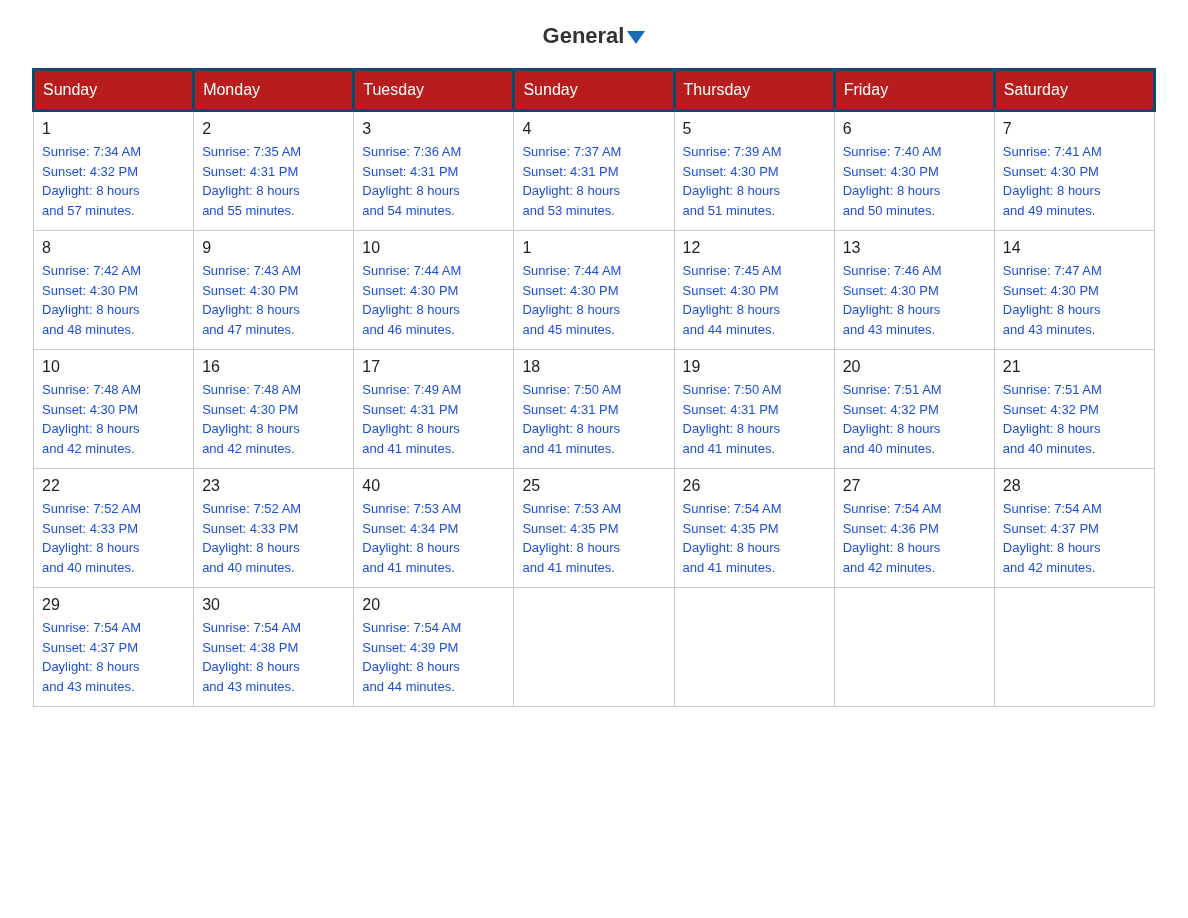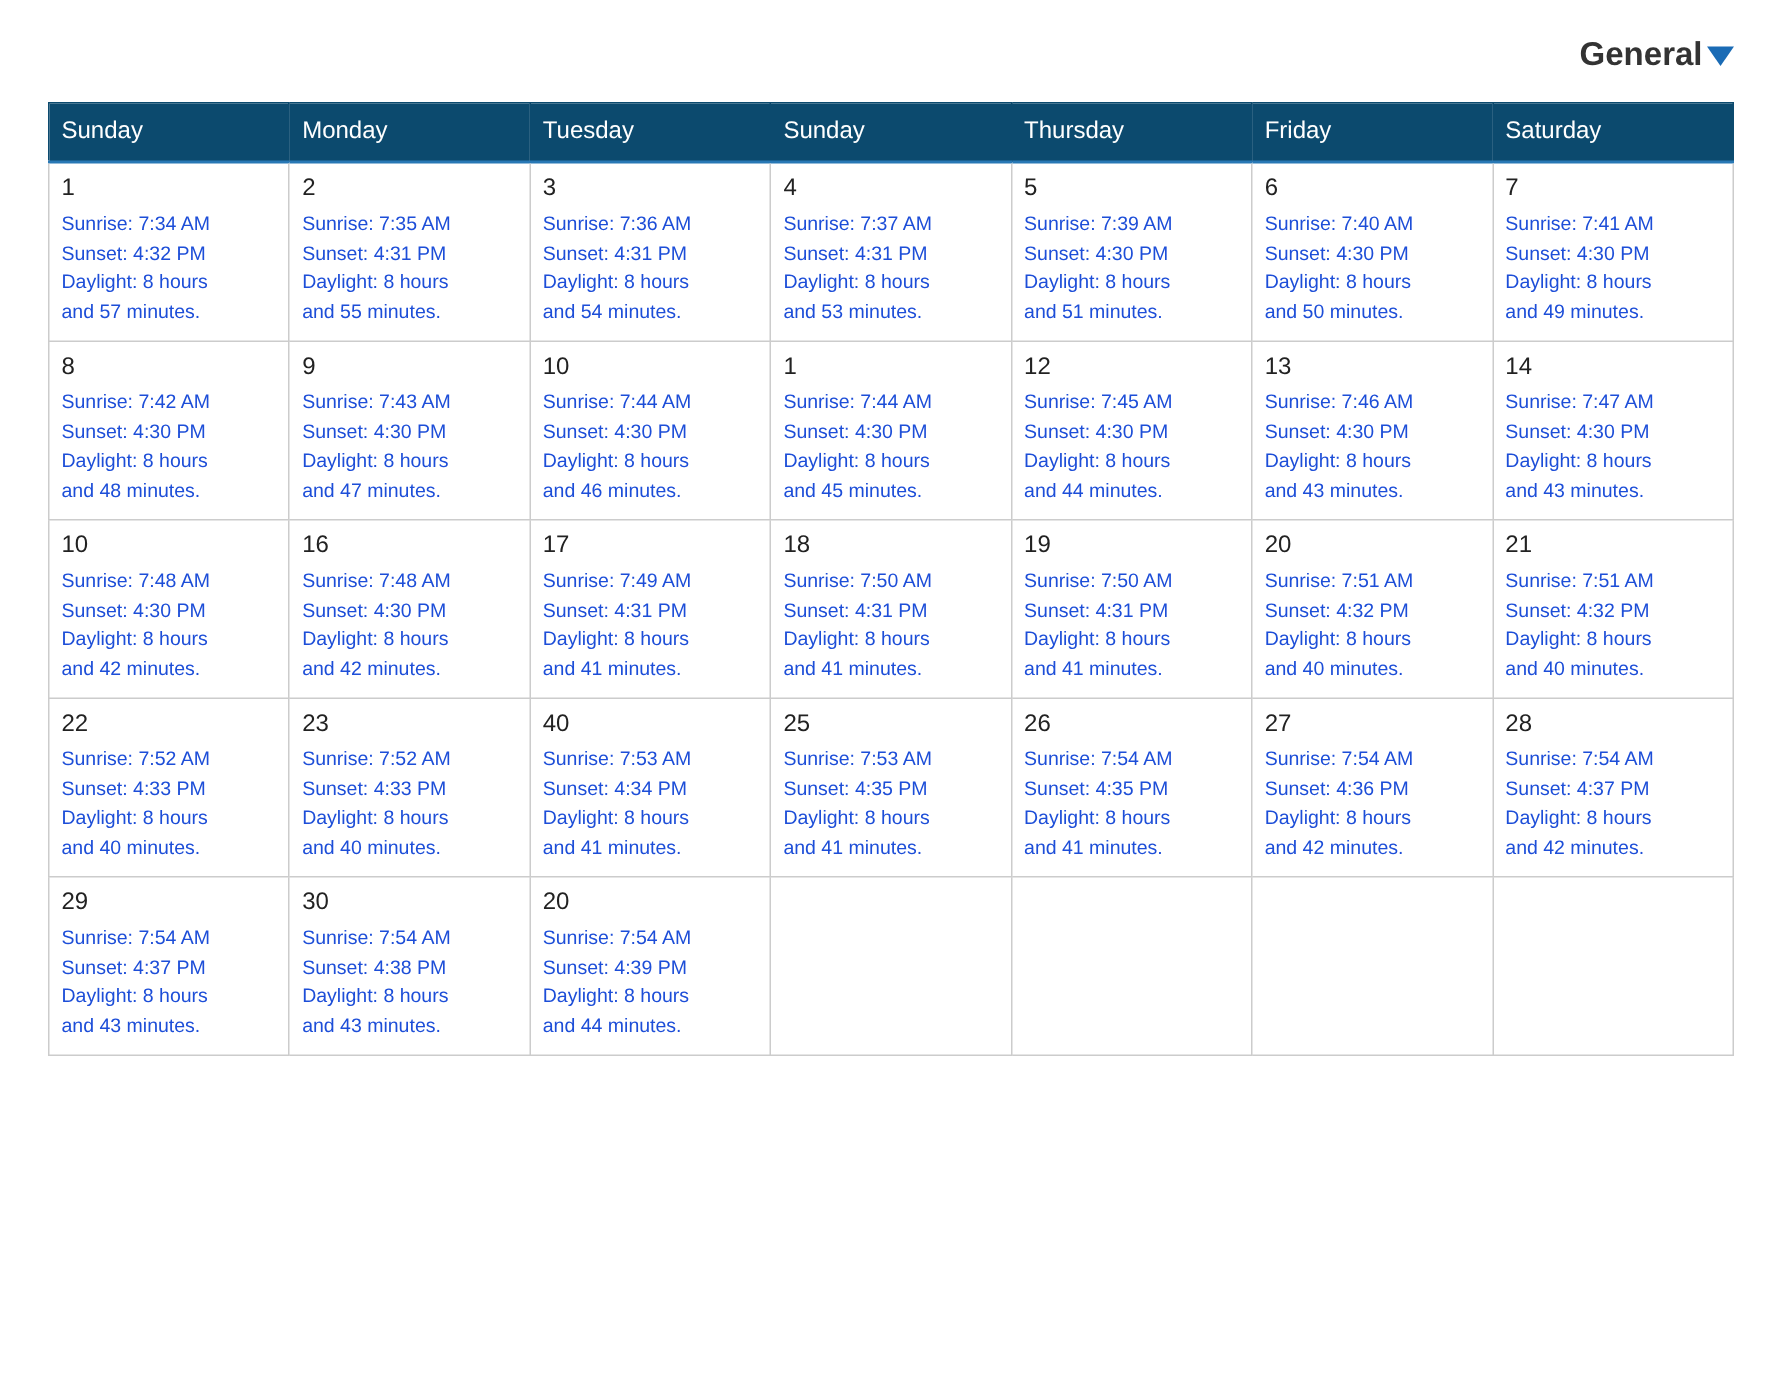--- a/index.html
+++ b/index.html
@@ -5,21 +5,21 @@
     * { box-sizing: border-box; margin: 0; padding: 0; }
     body {
       background: #fff;
       font-family: Arial, Helvetica, sans-serif;
       padding: 24px 32px;
       width: 1188px;
       min-height: 918px;
     }
     .header-row {
       display: flex;
-      justify-content: flex-end;
+      justify-content: center;
       align-items: flex-start;
       margin-bottom: 20px;
     }
     .logo {
       display: flex;
       flex-direction: column;
       align-items: flex-start;
     }
     .logo-text {
       font-size: 22px;
@@ -49,27 +49,27 @@
       font-weight: normal;
       color: #444;
       margin-top: 4px;
     }
     table {
       width: 100%;
       border-collapse: collapse;
       table-layout: fixed;
     }
     thead tr th {
-      background-color: #0c4a6e;
+      background-color: #b91c1c;
       color: #fff;
       font-size: 16px;
       font-weight: normal;
       padding: 10px 8px;
       text-align: left;
-      border: 1px solid #0c4a6e;
+      border: 3px solid #0c4a6e;
     }
     tbody tr td {
       vertical-align: top;
       padding: 8px 8px 10px 8px;
       border: 1px solid #ccc;
       font-size: 13px;
       color: #333;
       min-height: 90px;
     }
     tbody tr:first-child td {

